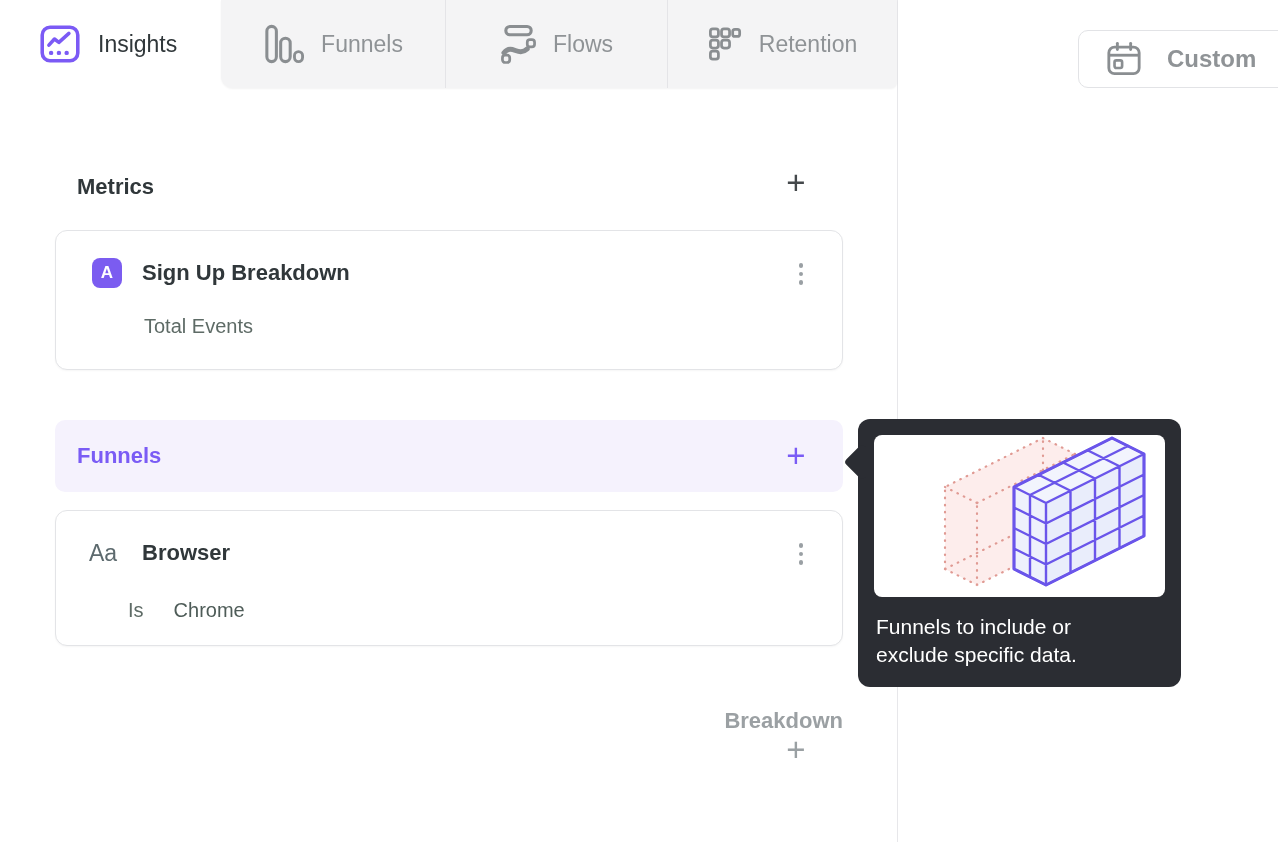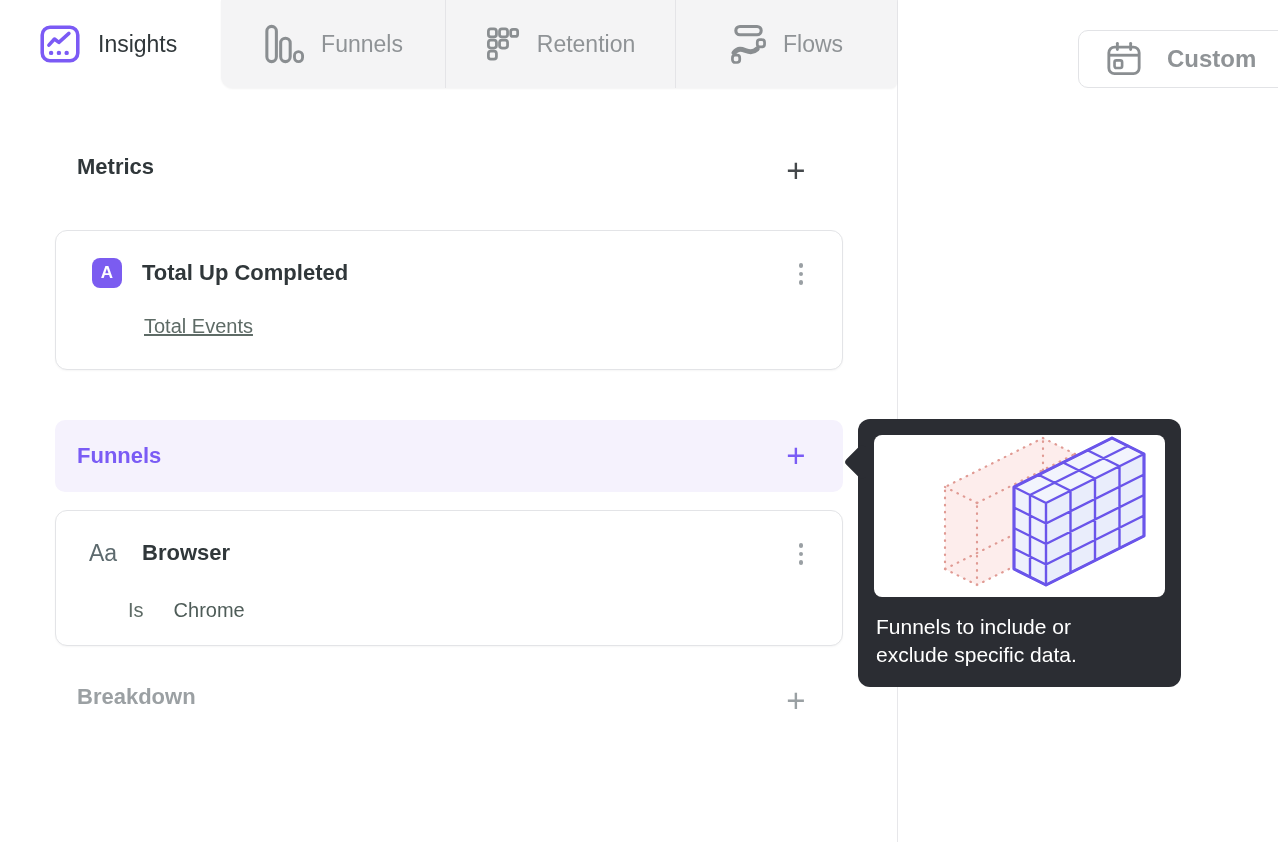--- a/index.html
+++ b/index.html
@@ -24,25 +24,25 @@
   .tab-retention { width:230px; border-left:1px solid #e4e4e7; }
 
   .vsep { position:absolute; left:897px; top:0; width:1px; height:842px; background:#e7e7ea; }
 
   .custom-btn { position:absolute; left:1078px; top:30px; height:58px; width:240px;
     background:#fff; border:1px solid #e2e3e6; border-radius:10px;
     display:flex; align-items:center; padding-left:27px; gap:17px; cursor:pointer; }
   .custom-btn span { color:var(--text_gray,#8f9396); font-size:24px; font-weight:700;margin-left:8px; }
 
   
-  .hrow { position:absolute; left:55px; width:788px; display:flex; align-items:flex-start; }
+  .hrow { position:absolute; left:55px; width:788px; display:flex; align-items:flex-end; }
   .hrow .title { padding-left:22px; font-size:22px; font-weight:600; }
   .row-metrics { top:154px; height:46px; }
   .row-metrics .title { color:var(--text_dark,#30373a); }
-  .row-breakdown { top:684px; height:48px; }
+  .row-breakdown { top:708px; height:48px;flex-direction:column; }
   .row-breakdown .title { color:var(--text_breakdown,#9ba0a3); }
   .row-filter { position:absolute; left:55px; top:420px; width:788px; height:72px;
     background:var(--filter_bg,#f5f2fd); border-radius:10px;
     display:flex; align-items:center; cursor:pointer; }
   .row-filter .title { padding-left:22px; font-size:22px; font-weight:600; color:var(--accent,#7a5cf5); }
 
   .plus { margin-left:auto; margin-right:30px; width:34px; height:34px; border:none;
     background:transparent; font-size:33px; font-weight:300; line-height:32px;
     text-align:center; cursor:pointer; color:#44484b; font-family:inherit; }
   .plus.purple { color:var(--accent,#7a5cf5); }
@@ -53,21 +53,21 @@
     box-shadow:0 1px 2px rgba(0,0,0,0.04); cursor:pointer; }
   .card-metric { top:230px; height:140px; }
   .card-filter { top:510px; height:136px;padding-left:10px; }
 
   .badge-a { position:absolute; left:36px; top:27px; width:30px; height:30px;
     border-radius:8px; background:var(--accent_badge,#7b5cf0); color:#fff;
     font-size:17px; font-weight:700; display:flex; align-items:center; justify-content:center; }
   .card-title { position:absolute; left:86px; top:27px; font-size:22px; font-weight:600;
     color:var(--text_dark,#30373a); line-height:30px; }
   .card-sub { position:absolute; left:88px; top:84px; font-size:20px;
-    color:var(--text_subtle,#5e6b66);text-decoration:underline; }
+    color:var(--text_subtle,#5e6b66); }
   .aa-ic { position:absolute; left:33px; top:26px; font-size:23px; font-weight:500;
     color:#5d6a6e; line-height:32px; }
   .cond-row { position:absolute; left:72px; top:88px; display:flex; gap:30px; font-size:20px; }
   .cond-op { color:var(--text_subtle,#5e6b66); }
   .cond-val { color:#4e5c58; }
 
   .kebab { position:absolute; right:30px; top:27px; width:22px; height:32px; border:none;
     background:transparent; cursor:pointer; display:flex; flex-direction:column;
     align-items:center; justify-content:center; gap:4px; }
   .kebab i { width:4.5px; height:4.5px; border-radius:50%; background:#9aa0a4; }
@@ -103,43 +103,43 @@
     </div>
 
     <div class="tabgroup">
       <div class="tab tab-gray tab-funnels">
         <svg width="42" height="40" viewBox="0 0 42 42">
           <rect x="3" y="2.5" width="10" height="37" rx="5" fill="none" stroke="#8a8e91" stroke-width="3.2"></rect>
           <rect x="17.5" y="15" width="10" height="24.5" rx="5" fill="none" stroke="#8a8e91" stroke-width="3.2"></rect>
           <rect x="32" y="29" width="8.5" height="10.5" rx="4.2" fill="none" stroke="#8a8e91" stroke-width="3"></rect>
         </svg>
         <span class="tab-label">Funnels</span>
+      </div>
+      <div class="tab tab-gray tab-flows">
+        <svg width="37" height="40" viewBox="0 0 38 40">
+          <rect x="6" y="2" width="26" height="8.5" rx="4.2" fill="none" stroke="#8a8e91" stroke-width="3.2"></rect>
+          <rect x="28" y="15.5" width="7.5" height="7.5" rx="2.8" fill="none" stroke="#8a8e91" stroke-width="2.8"></rect>
+          <path d="M4 29 C13 19, 18 34, 28 25" fill="none" stroke="#8a8e91" stroke-width="5" stroke-linecap="round"></path>
+          <rect x="2.5" y="31.5" width="7.5" height="7.5" rx="2.8" fill="none" stroke="#8a8e91" stroke-width="2.8"></rect>
+        </svg>
+        <span class="tab-label">Flows</span>
       </div>
       <div class="tab tab-gray tab-retention">
         <svg width="35" height="34" viewBox="0 0 36 36">
           <g fill="none" stroke="#8a8e91" stroke-width="2.9">
             <rect x="2" y="2" width="8.5" height="8.5" rx="2.6"></rect>
             <rect x="13.8" y="2" width="8.5" height="8.5" rx="2.6"></rect>
             <rect x="25.6" y="2.6" width="7.4" height="7.4" rx="2.4"></rect>
             <rect x="2" y="13.8" width="8.5" height="8.5" rx="2.6"></rect>
             <rect x="13.8" y="13.8" width="8.5" height="8.5" rx="2.6"></rect>
             <rect x="2" y="25.6" width="8.5" height="8.5" rx="2.6"></rect>
           </g>
         </svg>
         <span class="tab-label">Retention</span>
       </div>
-      <div class="tab tab-gray tab-flows">
-        <svg width="37" height="40" viewBox="0 0 38 40">
-          <rect x="6" y="2" width="26" height="8.5" rx="4.2" fill="none" stroke="#8a8e91" stroke-width="3.2"></rect>
-          <rect x="28" y="15.5" width="7.5" height="7.5" rx="2.8" fill="none" stroke="#8a8e91" stroke-width="2.8"></rect>
-          <path d="M4 29 C13 19, 18 34, 28 25" fill="none" stroke="#8a8e91" stroke-width="5" stroke-linecap="round"></path>
-          <rect x="2.5" y="31.5" width="7.5" height="7.5" rx="2.8" fill="none" stroke="#8a8e91" stroke-width="2.8"></rect>
-        </svg>
-        <span class="tab-label">Flows</span>
-      </div>
     </div>
   </div>
 
   <button class="custom-btn">
     <svg width="36" height="36" viewBox="0 0 38 38">
       <rect x="3" y="6.5" width="32" height="28" rx="6" fill="none" stroke="#8a8e91" stroke-width="3"></rect>
       <line x1="4" y1="15" x2="34" y2="15" stroke="#8a8e91" stroke-width="3"></line>
       <line x1="12" y1="2.5" x2="12" y2="9" stroke="#8a8e91" stroke-width="3" stroke-linecap="round"></line>
       <line x1="26" y1="2.5" x2="26" y2="9" stroke="#8a8e91" stroke-width="3" stroke-linecap="round"></line>
       <rect x="9" y="20.5" width="8" height="8" rx="2" fill="none" stroke="#8a8e91" stroke-width="2.8"></rect>
@@ -147,21 +147,21 @@
     <span>Custom</span>
   </button>
 
   <div class="hrow row-metrics">
     <span class="title">Metrics</span>
     <button class="plus">+</button>
   </div>
 
   <div class="card card-metric">
     <div class="badge-a">A</div>
-    <div class="card-title">Total Up Completed</div>
+    <div class="card-title">Sign Up Breakdown</div>
     <button class="kebab">
         <i></i>
         <i></i>
         <i></i>
       </button>
     <div class="card-sub">Total Events</div>
   </div>
 
   <div class="row-filter">
     <span class="title">Funnels</span>

